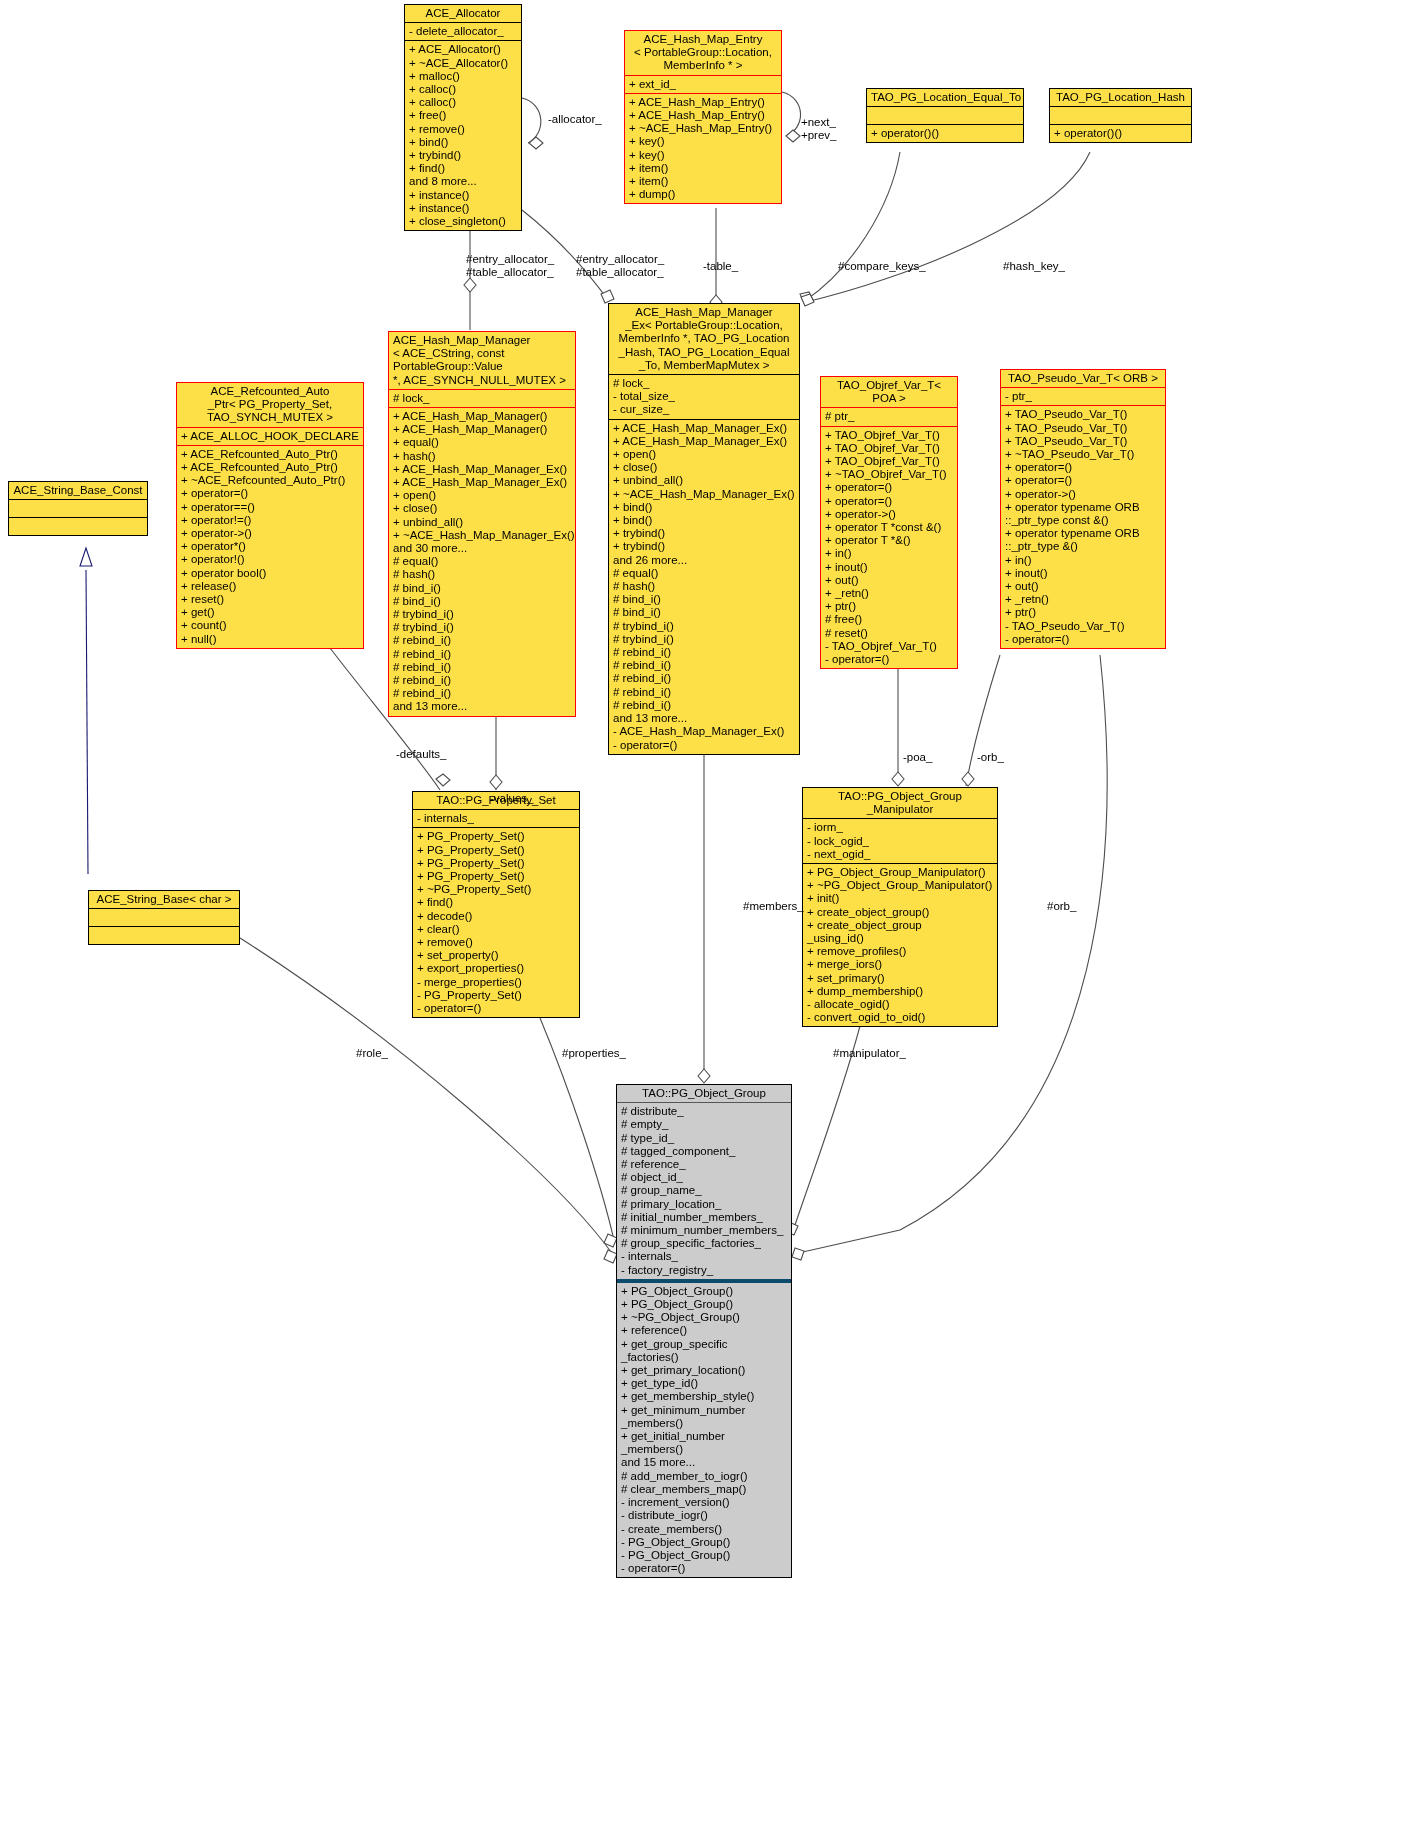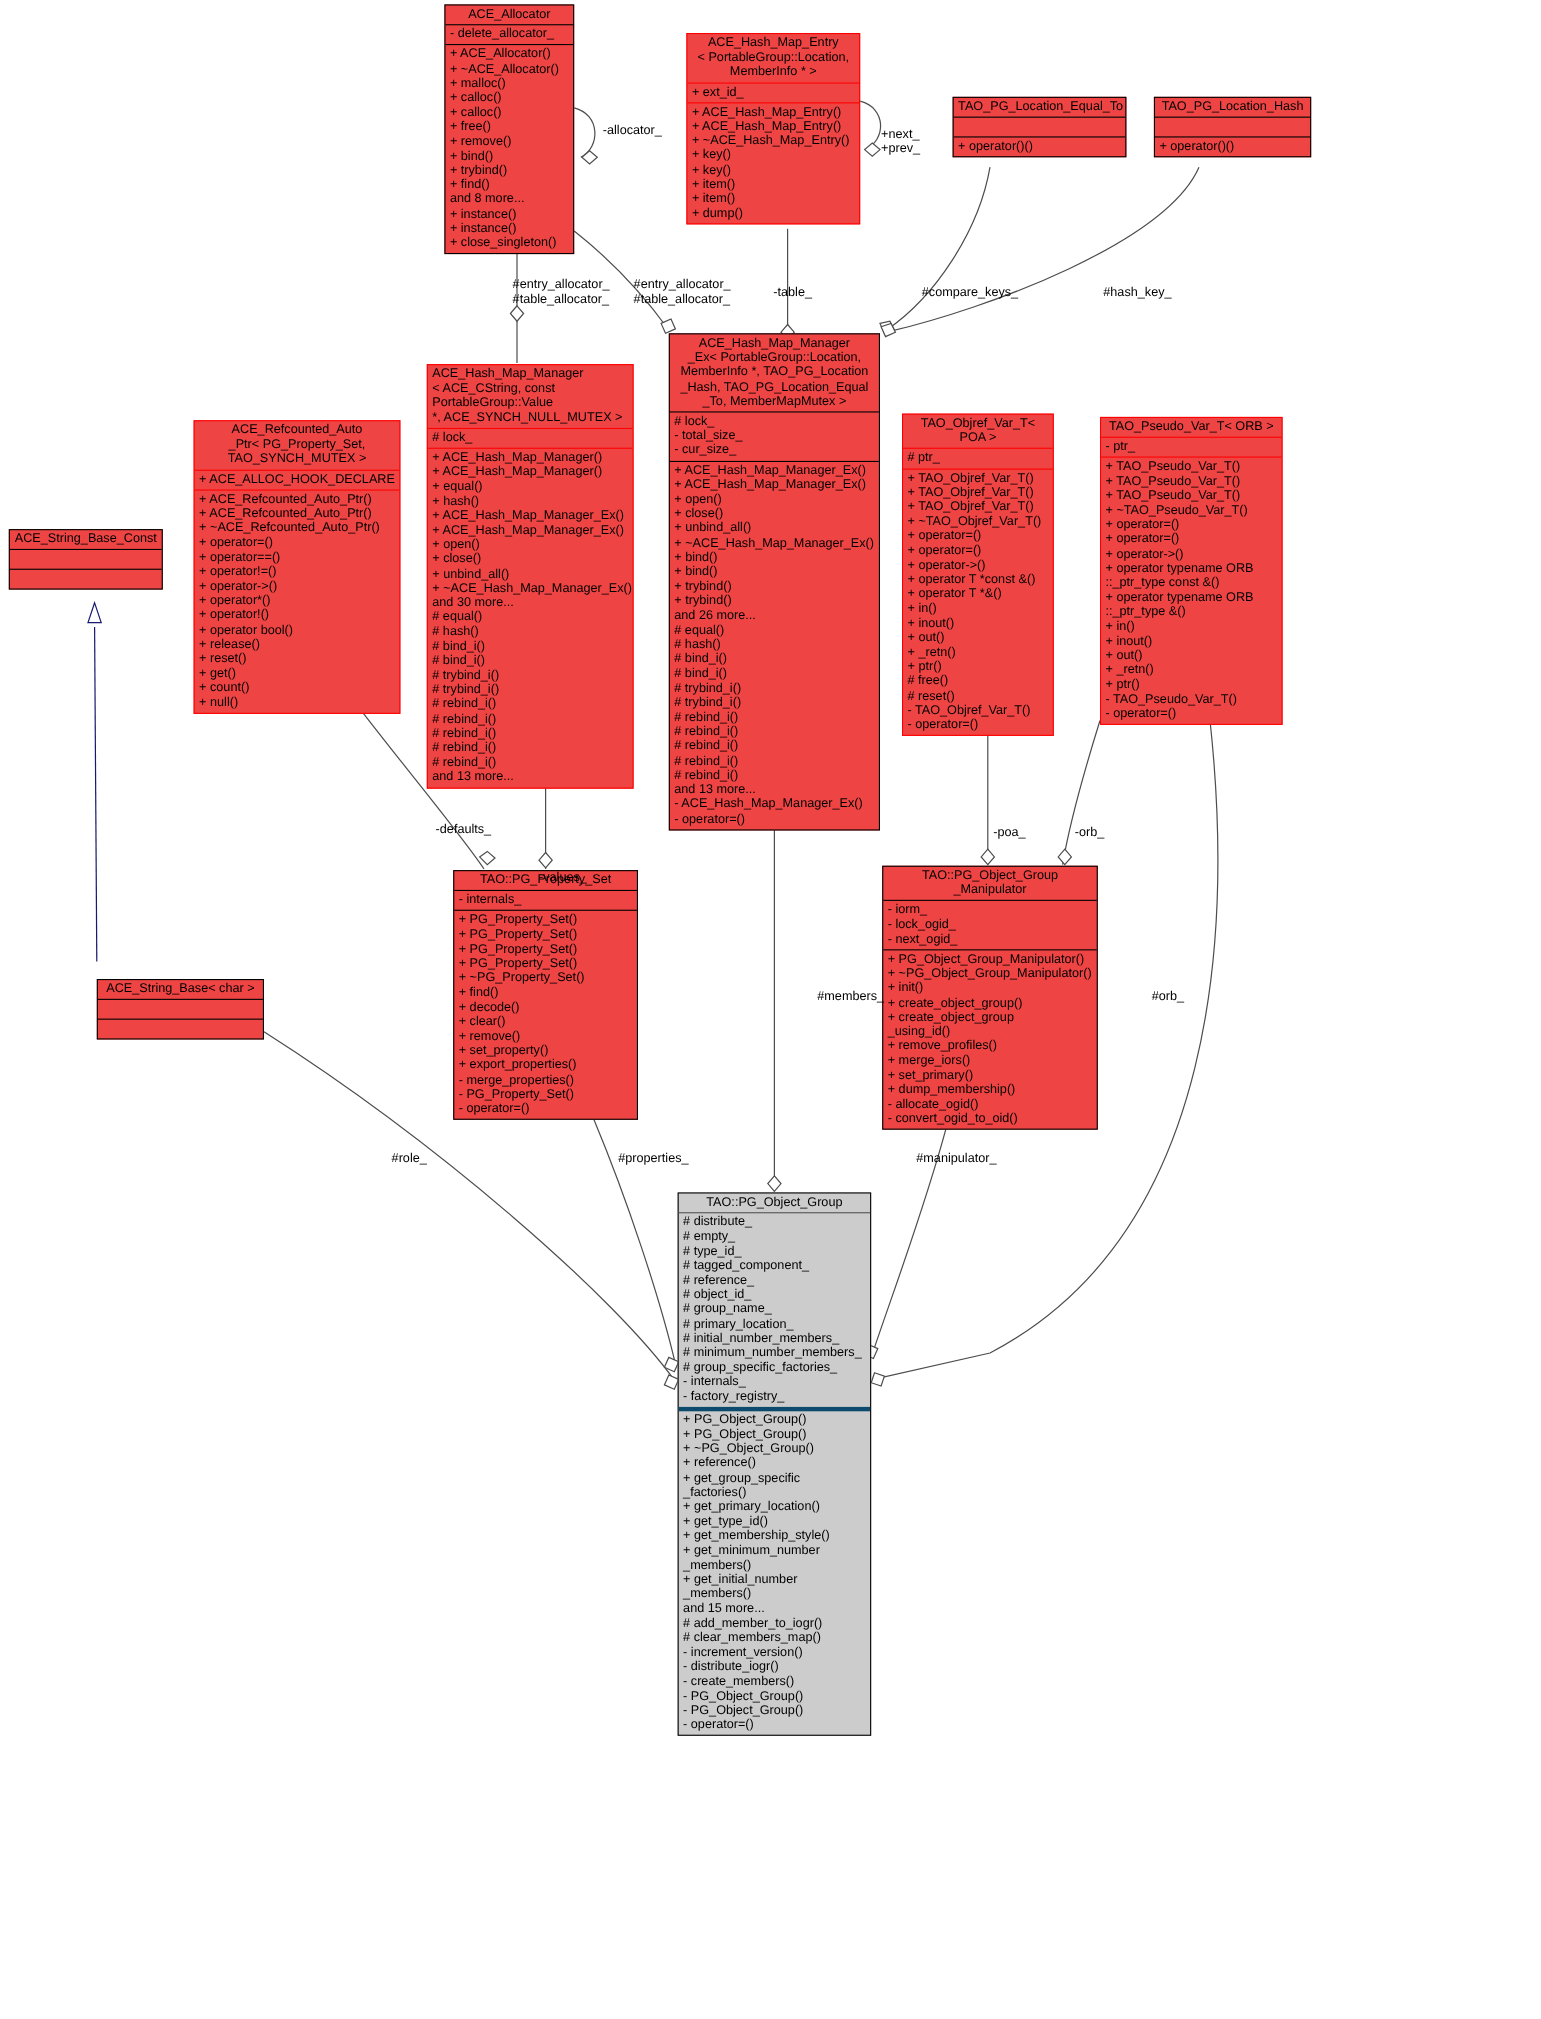--- a/index.html
+++ b/index.html
@@ -2,21 +2,21 @@
 <html><head>
 <meta charset="utf-8">
 <style>
   html,body{margin:0;padding:0;background:#ffffff;}
   body{width:1401px;height:1835px;position:relative;
        font-family:"Liberation Sans","DejaVu Sans",sans-serif;
        font-size:11.5px;color:#000;overflow:hidden;}
   #canvas{position:absolute;left:0;top:0;width:1401px;height:1835px;}
   svg.edges{position:absolute;left:0;top:0;width:1401px;height:1835px;pointer-events:none;}
 
-  .node{position:absolute;box-sizing:border-box;background:#ef4444;
+  .node{position:absolute;box-sizing:border-box;background:#fde047;
         border:1px solid #000;}
   .node.red{border:1.5px solid #ff0000;}
   .node.grey{background:#cccccc;border:1px solid #000;}
 
   .nhead{text-align:center;padding:2px 4px 2px 4px;line-height:13.2px;
          white-space:pre-line;}
   .nsec{padding:2px 4px 2px 4px;line-height:13.2px;}
   .node.red > .nhead{border-bottom:1.5px solid #ff0000;}
   .node.red > .nsec.attrs{border-bottom:1.5px solid #ff0000;}
   .node:not(.red) > .nhead{border-bottom:1px solid #000;}
@@ -280,21 +280,21 @@
       <div class="ln">+ out()</div>
       <div class="ln">+ _retn()</div>
       <div class="ln">+ ptr()</div>
       <div class="ln"># free()</div>
       <div class="ln"># reset()</div>
       <div class="ln">- TAO_Objref_Var_T()</div>
       <div class="ln">- operator=()</div>
     </div>
   </div>
 
-  <div class="node red" style="left:1000px;top:379px;width:166px;">
+  <div class="node red" style="left:1000px;top:369px;width:166px;">
     <div class="nhead">TAO_Pseudo_Var_T&lt; ORB &gt;</div>
     <div class="nsec attrs">
       <div class="ln">- ptr_</div>
     </div>
     <div class="nsec">
       <div class="ln">+ TAO_Pseudo_Var_T()</div>
       <div class="ln">+ TAO_Pseudo_Var_T()</div>
       <div class="ln">+ TAO_Pseudo_Var_T()</div>
       <div class="ln">+ ~TAO_Pseudo_Var_T()</div>
       <div class="ln">+ operator=()</div>

